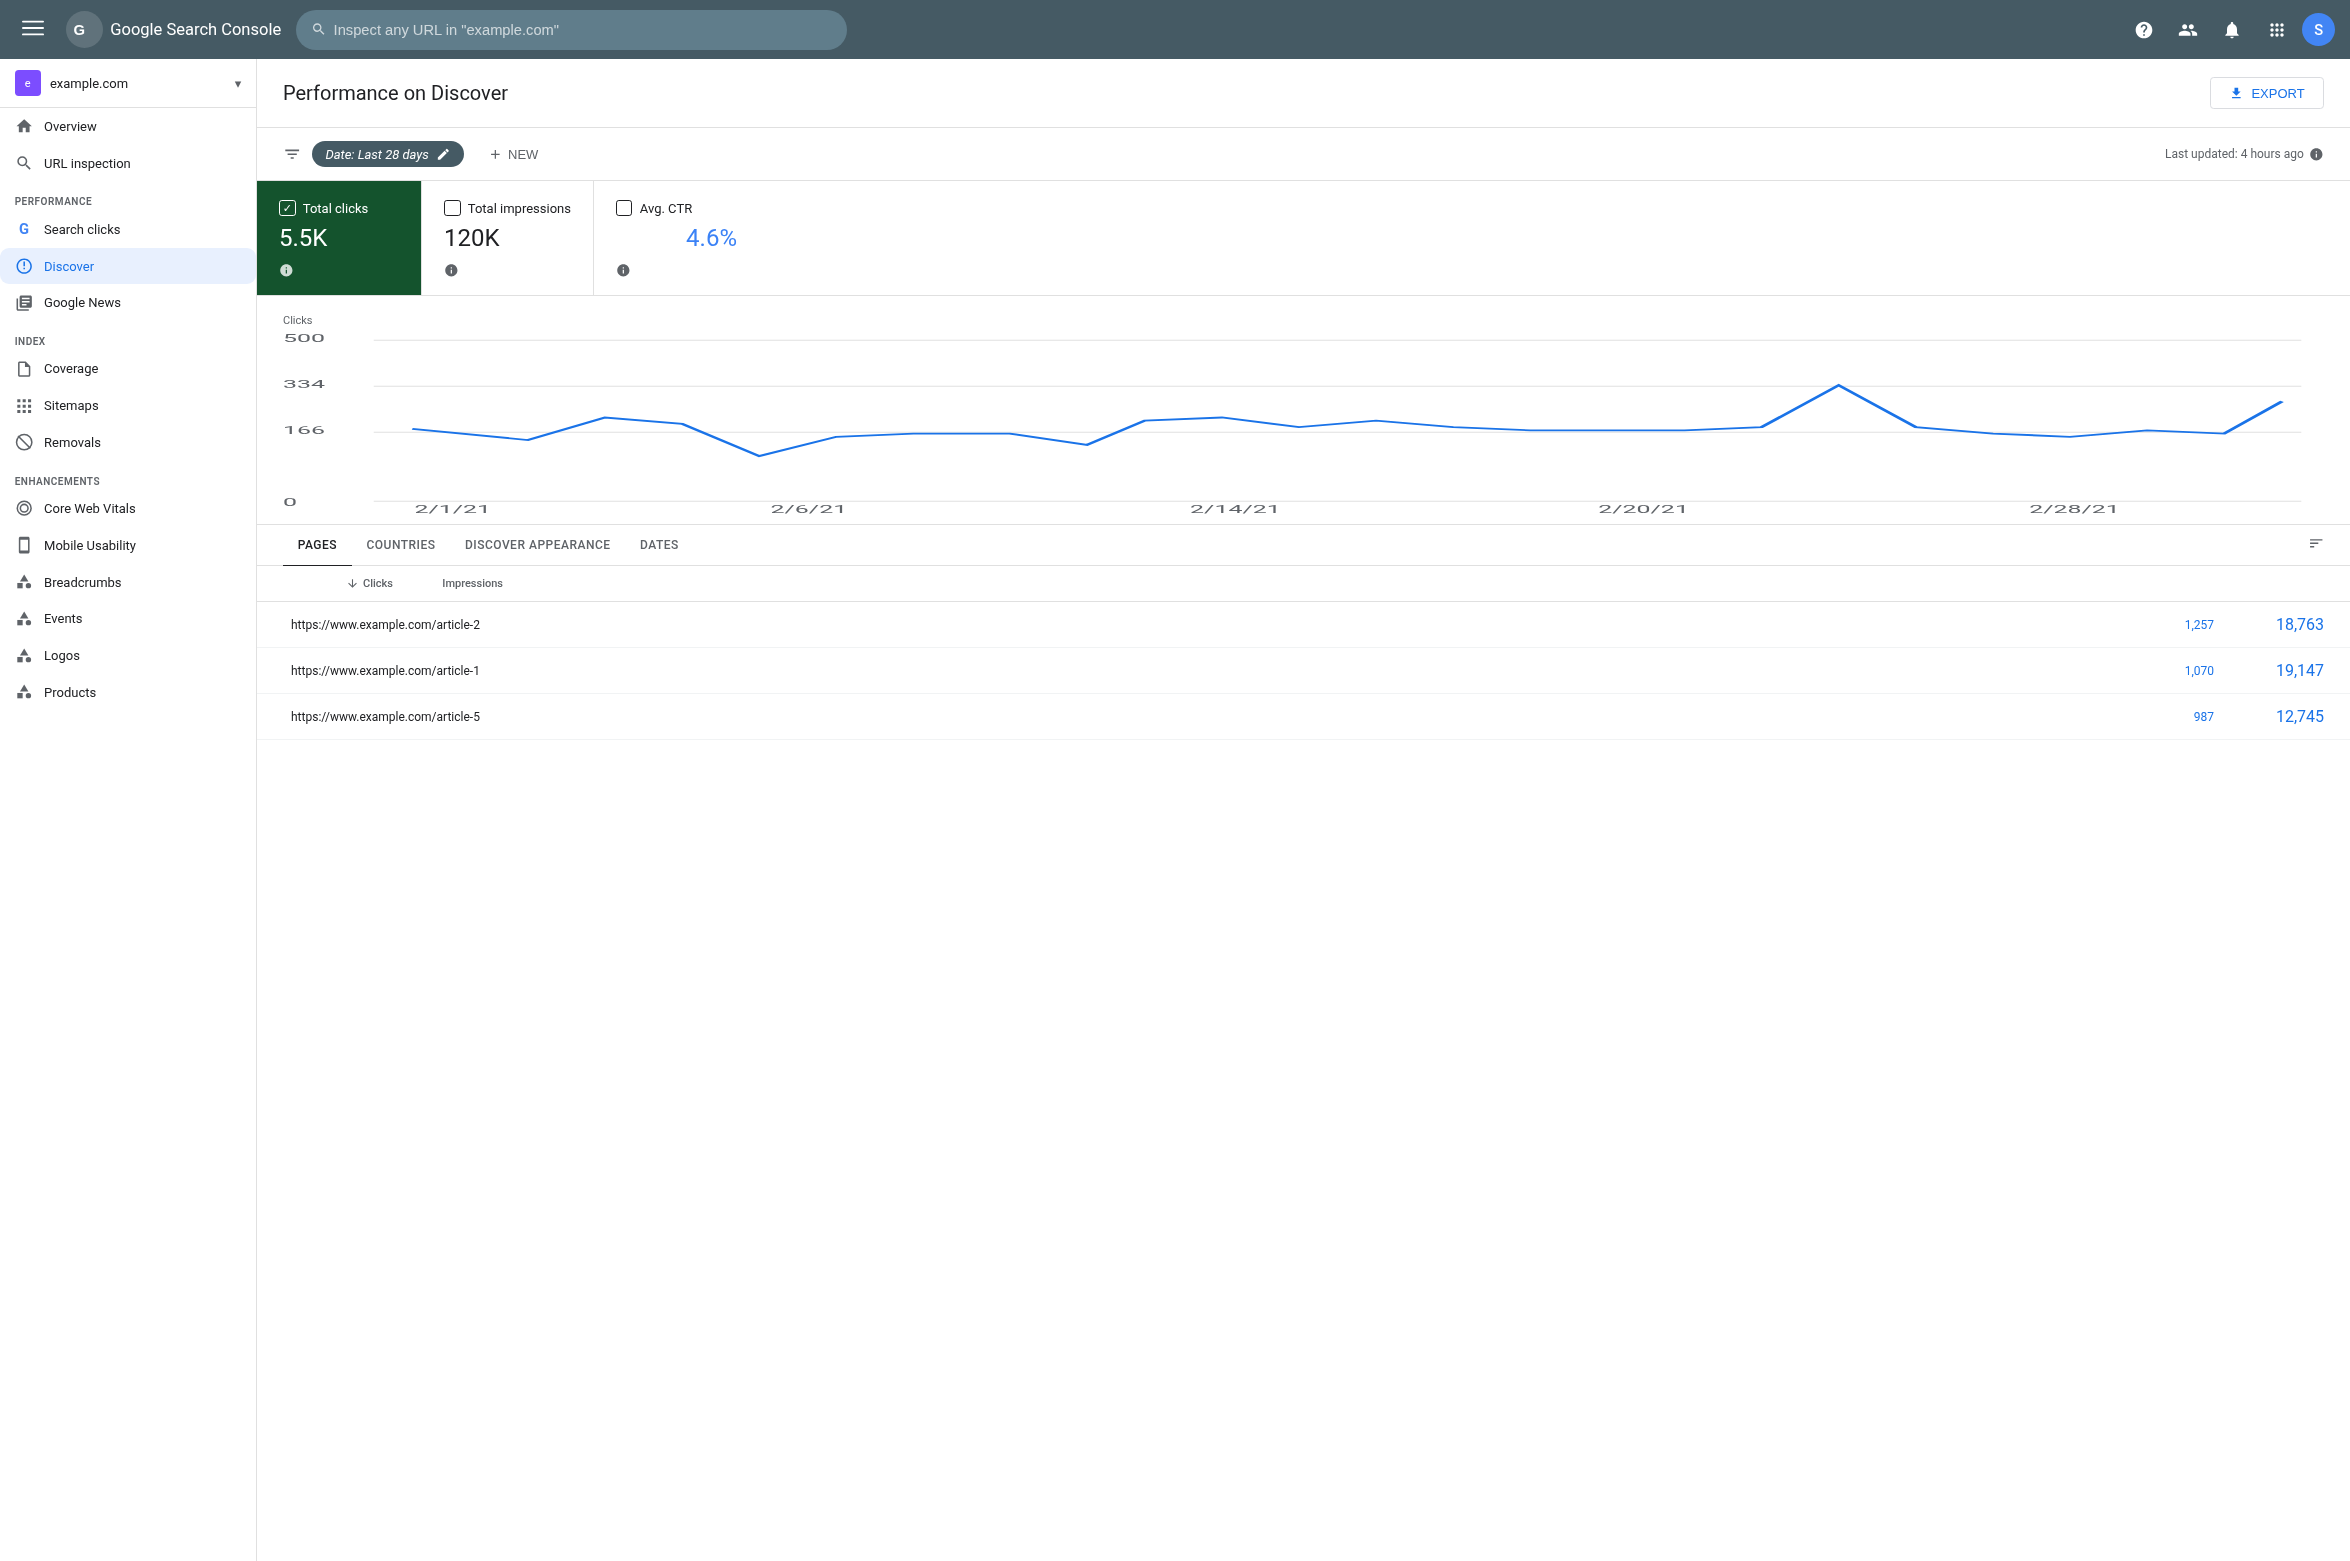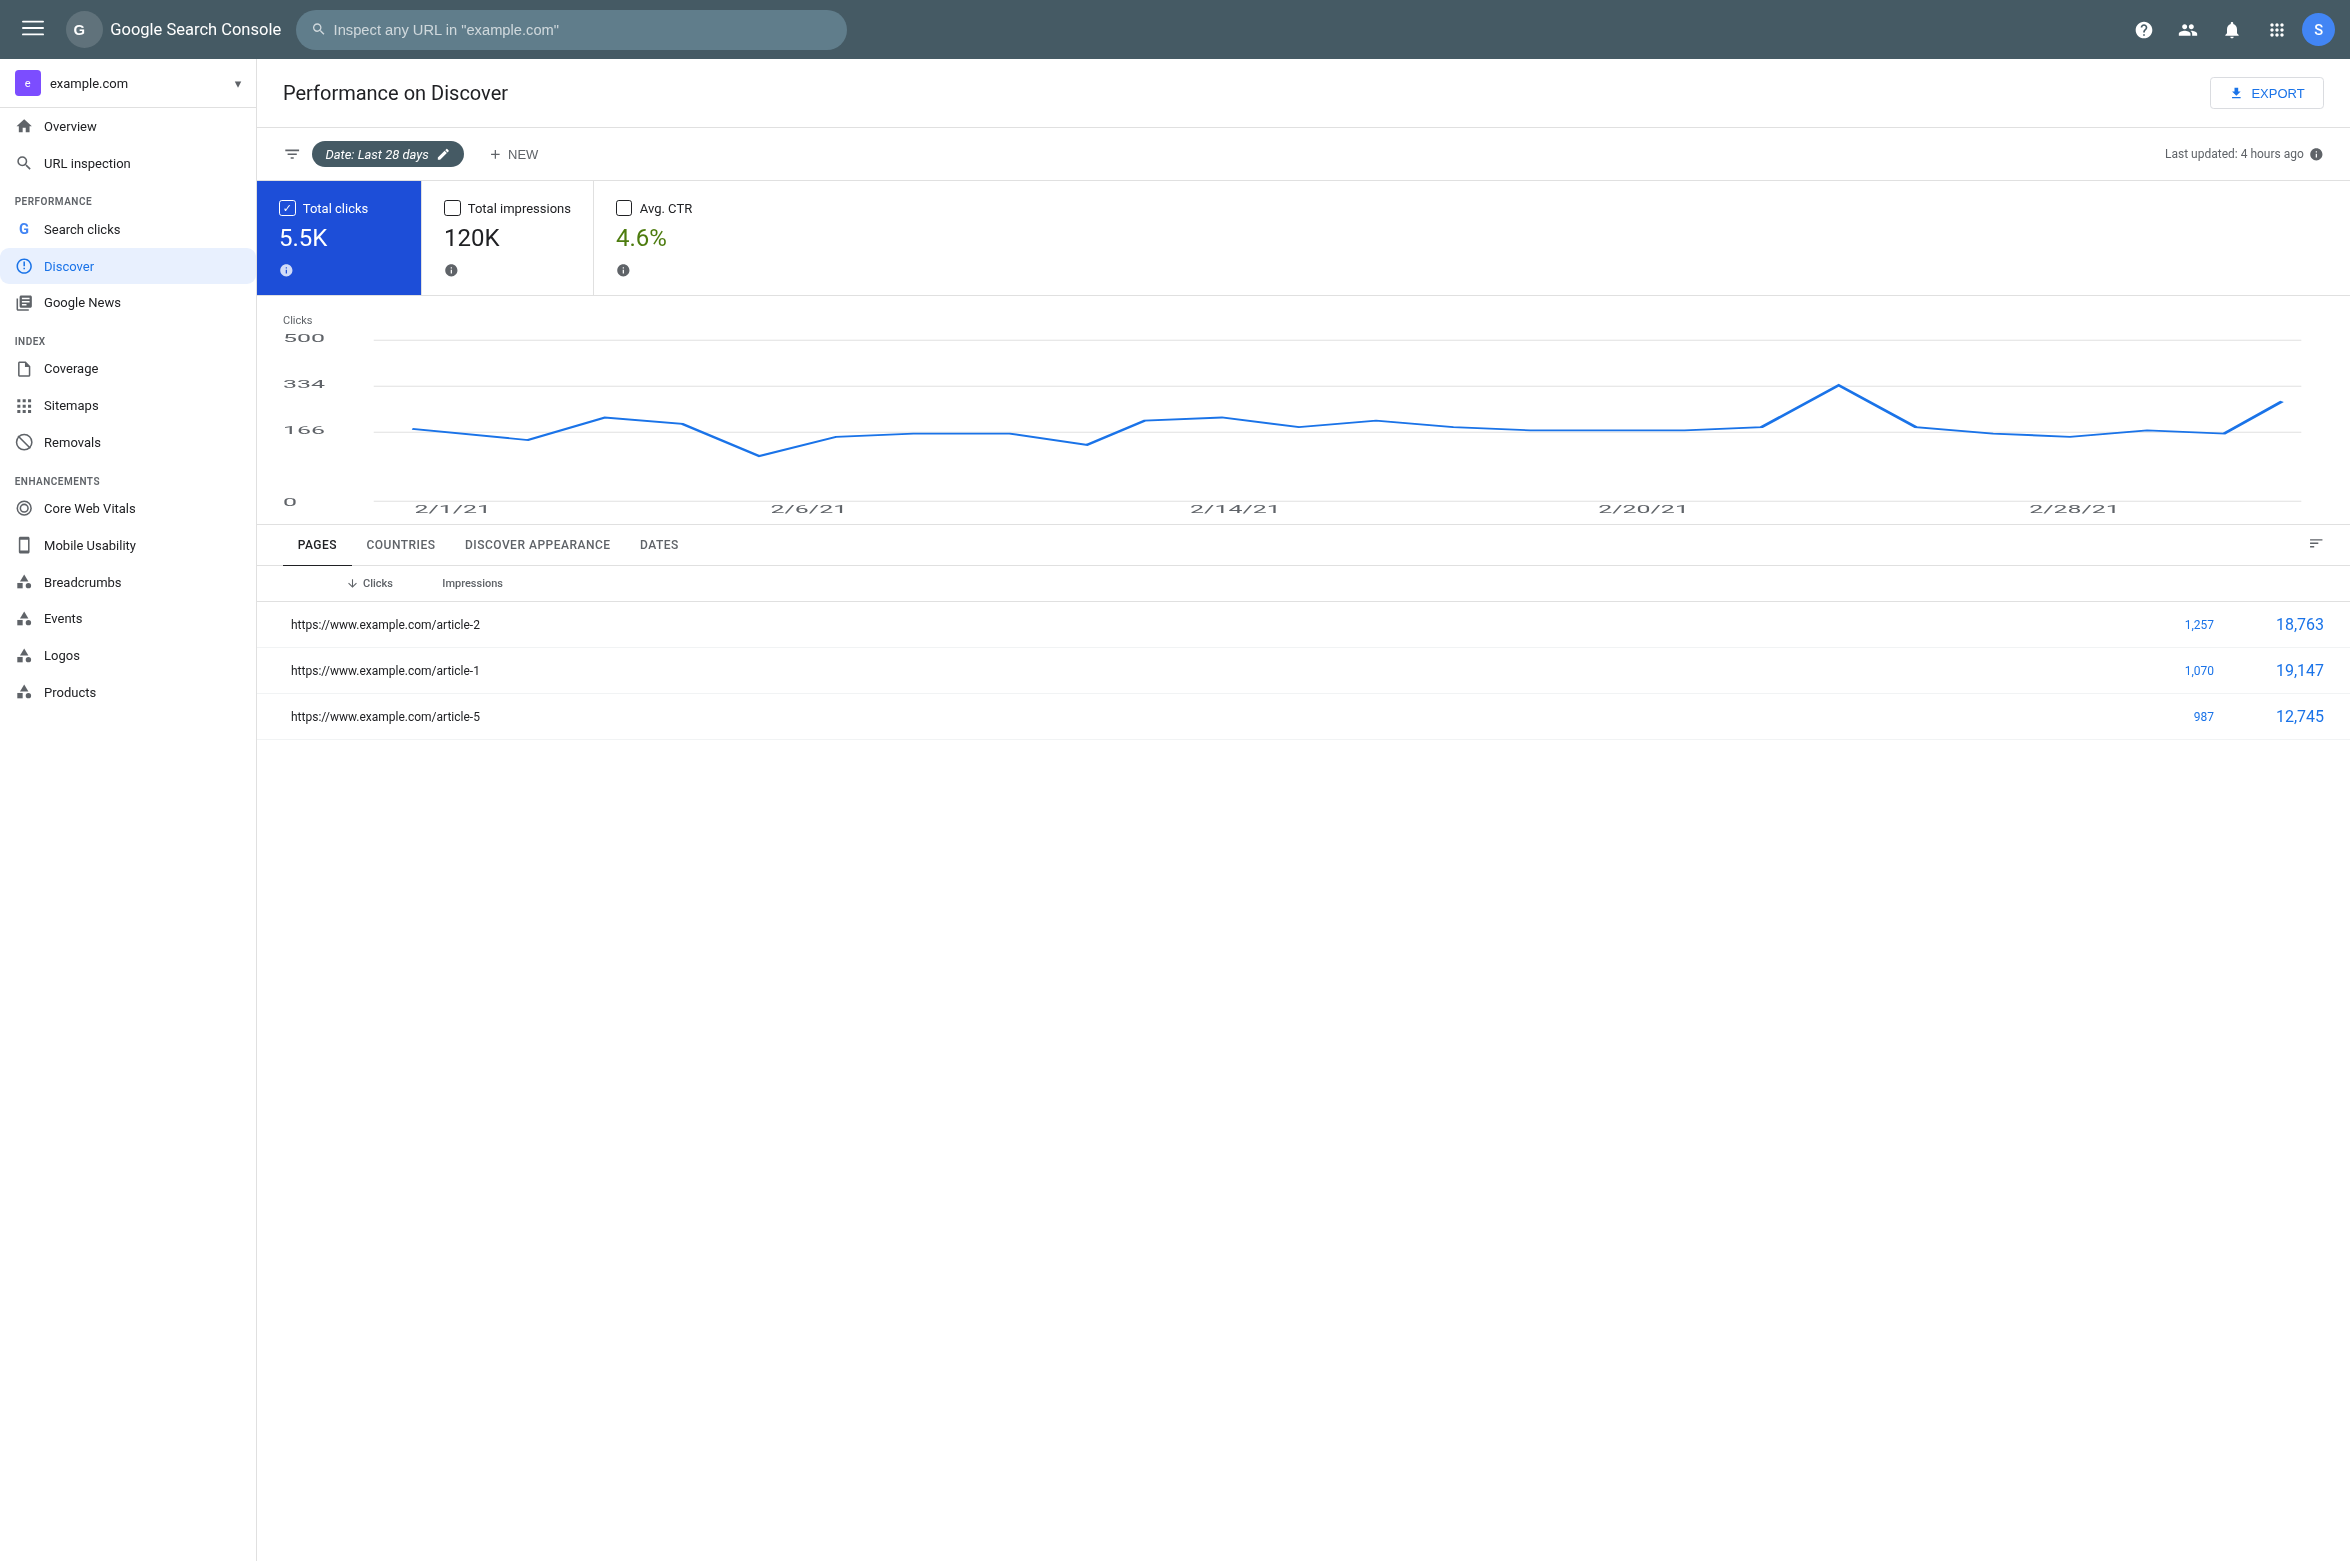--- a/index.html
+++ b/index.html
@@ -92,21 +92,21 @@
       border: none; background: transparent; color: #5f6368; font-size: 13px; cursor: pointer;
     }
     .filter-bar-right { margin-left: auto; display: flex; align-items: center; gap: 5.5px; color: #5f6368; font-size: 12px; }
 
     
     .metrics-row { display: flex; border-bottom: 0.9px solid #e0e0e0; }
     .metric-card {
       padding: 18.4px 22px 14.7px; border-right: 0.9px solid #e0e0e0; min-width: 165px;
       display: flex; flex-direction: column; gap: 7.3px; cursor: pointer;
     }
-    .metric-card.active { background: #1d4ed8; color: #fff; }
+    .metric-card.active { background: #14532d; color: #fff; }
     .metric-header { display: flex; align-items: center; gap: 7.3px; font-size: 13px; }
     .metric-checkbox {
       width: 16.5px; height: 16.5px; border: 1.8px solid currentColor; border-radius: 2.8px;
       display: flex; align-items: center; justify-content: center;
     }
     .metric-checkbox.checked::after { content: '✓'; font-size: 11px; }
     .metric-value { font-size: 24px; font-weight: 400; }
     .metric-card.active .metric-value { color: #fff; }
     .metric-info { color: #5f6368; font-size: 13px; margin-top: 3.7px; }
     .metric-card.active .metric-info { color: rgba(255,255,255,0.8); }
@@ -411,21 +411,21 @@
               <path d="M12 2C6.48 2 2 6.48 2 12s4.48 10 10 10 10-4.48 10-10S17.52 2 12 2zm1 15h-2v-6h2v6zm0-8h-2V7h2v2z"></path>
             </svg>
         </div>
       </div>
 
       <div class="metric-card" style="border-right: none;">
         <div class="metric-header">
           <div class="metric-checkbox"></div>
           <span>Avg. CTR</span>
         </div>
-        <div class="metric-value" style="color:#4d7c0f;">4.6%</div>
+        <div class="metric-value" style="color:#3b82f6;text-align:right;">4.6%</div>
         <div class="metric-info">
           <svg width="14.7" height="14.7" viewBox="0 0 24 24" fill="#5f6368">
               <path d="M12 2C6.48 2 2 6.48 2 12s4.48 10 10 10 10-4.48 10-10S17.52 2 12 2zm1 15h-2v-6h2v6zm0-8h-2V7h2v2z"></path>
             </svg>
         </div>
       </div>
     </div>
 
     <div class="chart-container">
       <div class="chart-label">Clicks</div>

